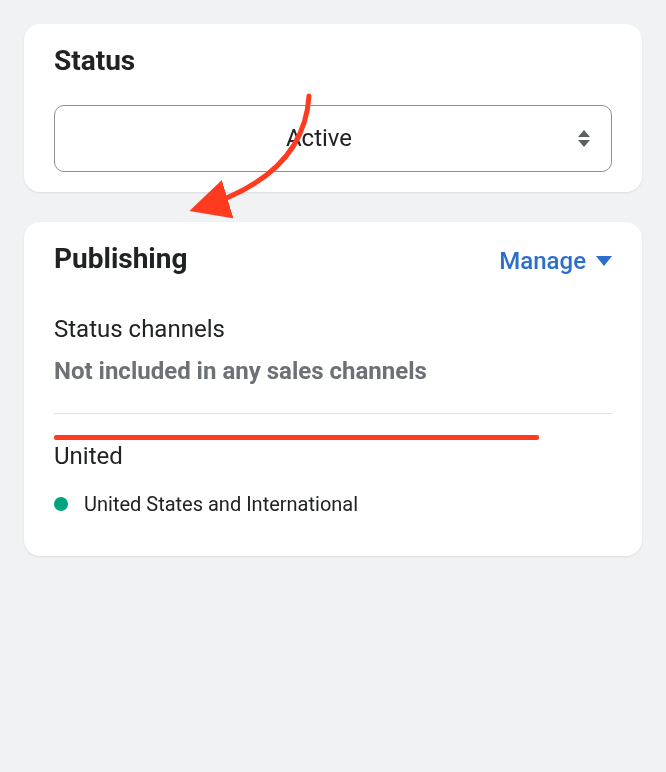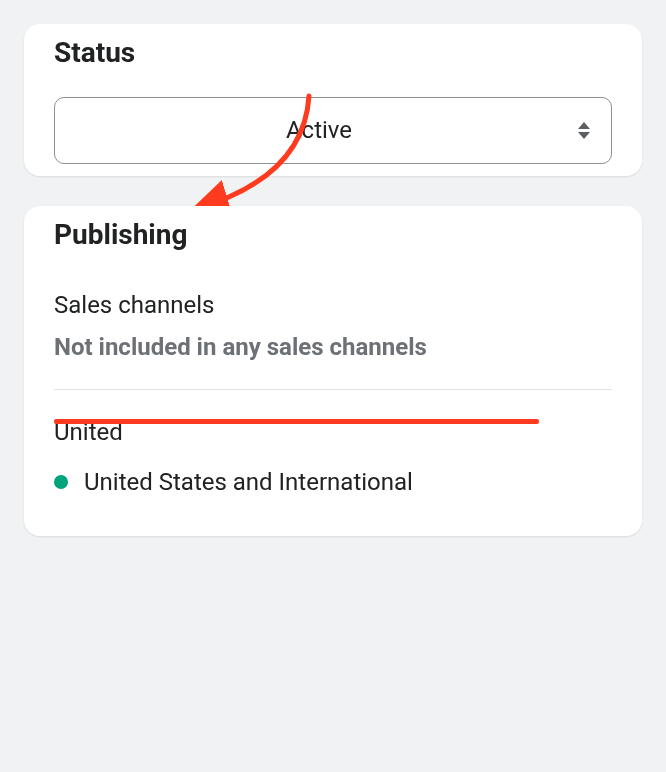--- a/index.html
+++ b/index.html
@@ -5,21 +5,21 @@
     * { box-sizing: border-box; margin: 0; padding: 0; }
     body {
       background: #f1f2f4;
       font-family: -apple-system, BlinkMacSystemFont, "Segoe UI", Roboto, Helvetica, Arial, sans-serif;
       padding: 24px;
       width: 666px;
     }
     .card {
       background: #ffffff;
       border-radius: 16px;
-      padding: 12px 30px;
+      padding: 20px 30px;
       box-shadow: 0 1px 2px rgba(0,0,0,0.06), 0 1px 3px rgba(0,0,0,0.04);
       margin-bottom: 30px;
       position: relative;
     }
     .card-title {
       font-size: 28px;
       font-weight: 700;
       color: #202223;
       margin-bottom: 28px;
     }
@@ -96,21 +96,21 @@
     }
     .divider {
       border: none;
       border-top: 1px solid #e1e3e5;
       margin: 28px 0;
     }
     .market-row {
       display: flex;
       align-items: center;
       gap: 16px;
-      font-size: 24px;
+      font-size: 20px;
       color: #202223;
     }
     .dot {
       width: 14px;
       height: 14px;
       border-radius: 50%;
       background: #00a47c;
       flex-shrink: 0;
     }
 
@@ -155,23 +155,27 @@
         <path d="M0,0 L8,4 L0,8 Z" fill="#ff3b1f"></path>
       </marker>
     </defs>
     <path d="M 130 10 Q 125 90, 20 122" stroke="#ff3b1f" stroke-width="5" fill="none" marker-end="url(#arrowhead)" stroke-linecap="round"></path>
   </svg>
 </div>
 
 <div class="card" style="padding-bottom:40px;">
   <div class="pub-header">
     <h2 class="card-title" style="margin-bottom:0;">Publishing</h2>
+    <a class="manage-link">
+      <span>Manage</span>
+      <span class="manage-caret"></span>
+    </a>
   </div>
 
-  <div class="section-label">Sales channels</div>
+  <div class="section-label">Status channels</div>
   <div class="muted-text">Not included in any sales channels</div>
 
   <div class="underline-annotation"></div>
 
   <hr class="divider">
 
   <div class="section-label" style="margin-bottom:22px;">United</div>
 
   <div class="market-row">
     <span class="dot" style="background:#00a47c"></span>

